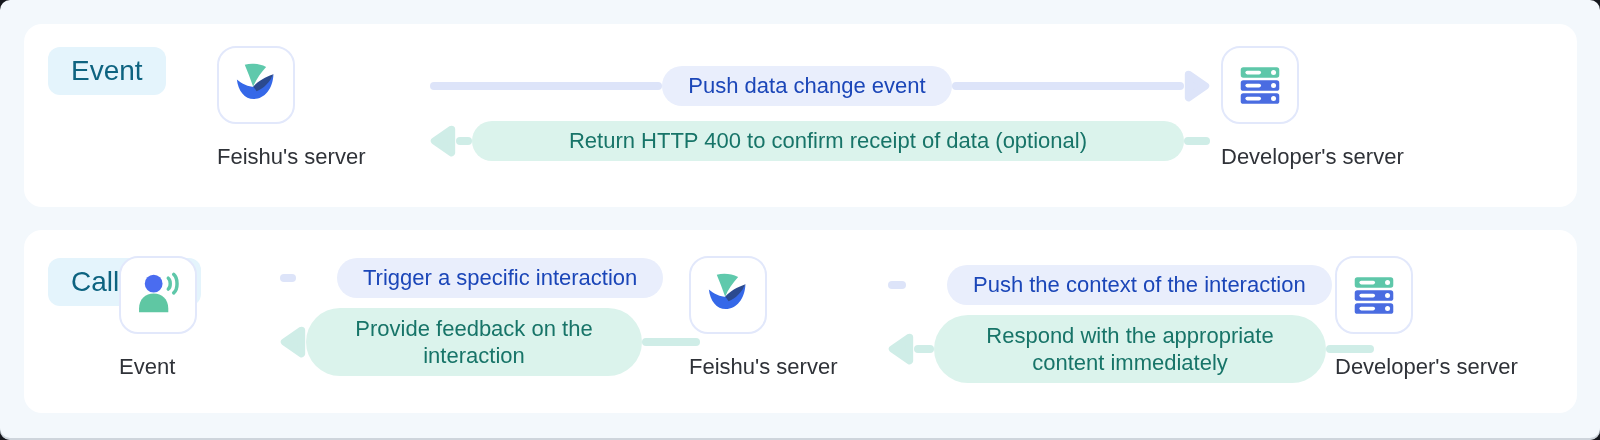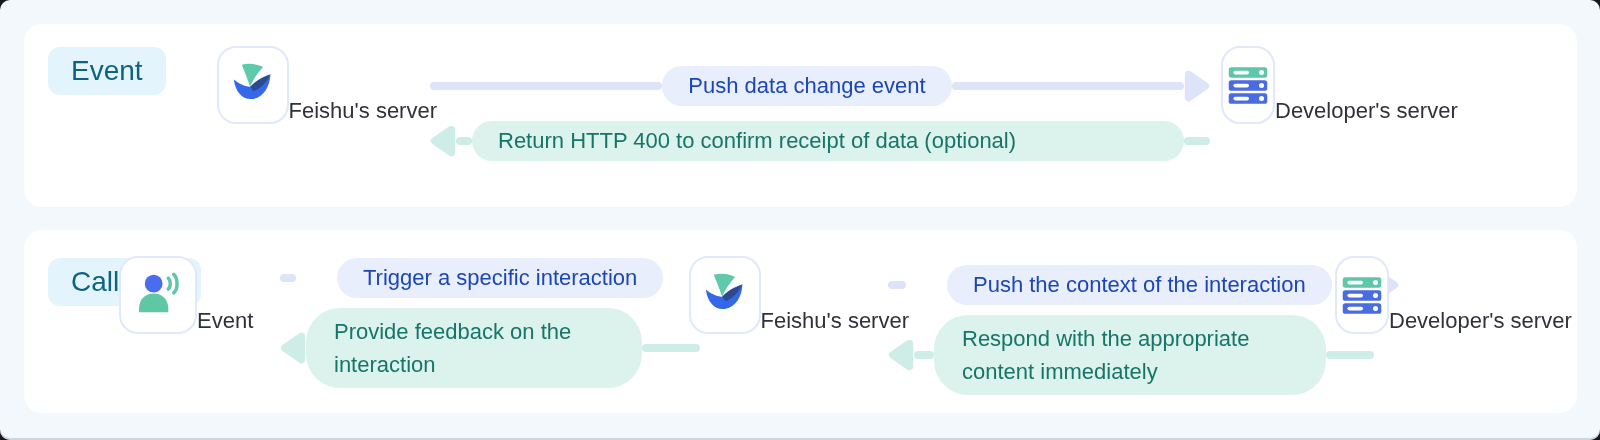--- a/index.html
+++ b/index.html
@@ -30,21 +30,21 @@
     font-size: 28px;
     background: var(--badge-bg, #e4f4fc);
     color: var(--badge-text, #0d6380);
     white-space: nowrap;
   }
   .panel-event .badge { left: 24px; top: 23px; }
   .panel-callback .badge { left: 24px; top: 28px; text-align: center; }
 
   .entity {
     position: absolute; width: 220px;
-    display: flex; flex-direction: row; align-items: flex-end;
+    display: flex; flex-direction: column; align-items: flex-start;
   }
   .card {
     width: 78px; height: 78px;
     background: #fff;
     border: 2px solid var(--card-border, #e2e8fb);
     border-radius: 19px;
     display: flex; align-items: center; justify-content: center;
   }
   .entity-label {
     margin-top: 20px;
@@ -59,25 +59,26 @@
   .seg.grow { flex: 1 1 0; }
   .lavender .seg { background: var(--lavender-line, #dde4f9); }
   .mint .seg { background: var(--mint-line, #cfede7); }
   .head { flex: 0 0 auto; display: block; margin: 0 -2px; }
   .lavender .head path { fill: var(--lavender-line, #dde4f9); stroke: var(--lavender-line, #dde4f9); }
   .mint .head path { fill: var(--mint-line, #cfede7); stroke: var(--mint-line, #cfede7); }
   .pill {
     font-size: 22px; line-height: 26px;
     padding: 7px 26px;
     border-radius: 26px;
+    text-align: center;
     white-space: nowrap;
     flex: 0 0 auto;
   }
   .pill.stretch { flex: 1 1 auto; }
-  .pill.two-line { white-space: normal; line-height: 33px; border-radius: 34px; padding: 7px 28px; }
+  .pill.two-line { white-space: normal; line-height: 27px; border-radius: 34px; padding: 7px 28px; }
   .lavender .pill { background: var(--lavender-pill-bg, #e9eefc); color: var(--blue-text, #1b46b8); }
   .mint .pill { background: var(--mint-pill-bg, #dbf3ec); color: var(--teal-text, #177468); }
 
   
   .arrows-event { left: 406px; top: 40px; width: 780px; }
   .arrows-event .row-1 { height: 44px; }
   .arrows-event .row-2 { height: 44px; margin-top: 11px; }
   .arrows-cb-1 { left: 256px; top: 26px; width: 420px; }
   .arrows-cb-2 { left: 864px; top: 33px; width: 486px; }
   .panel-callback .row-1 { height: 44px; gap: 41px; }

